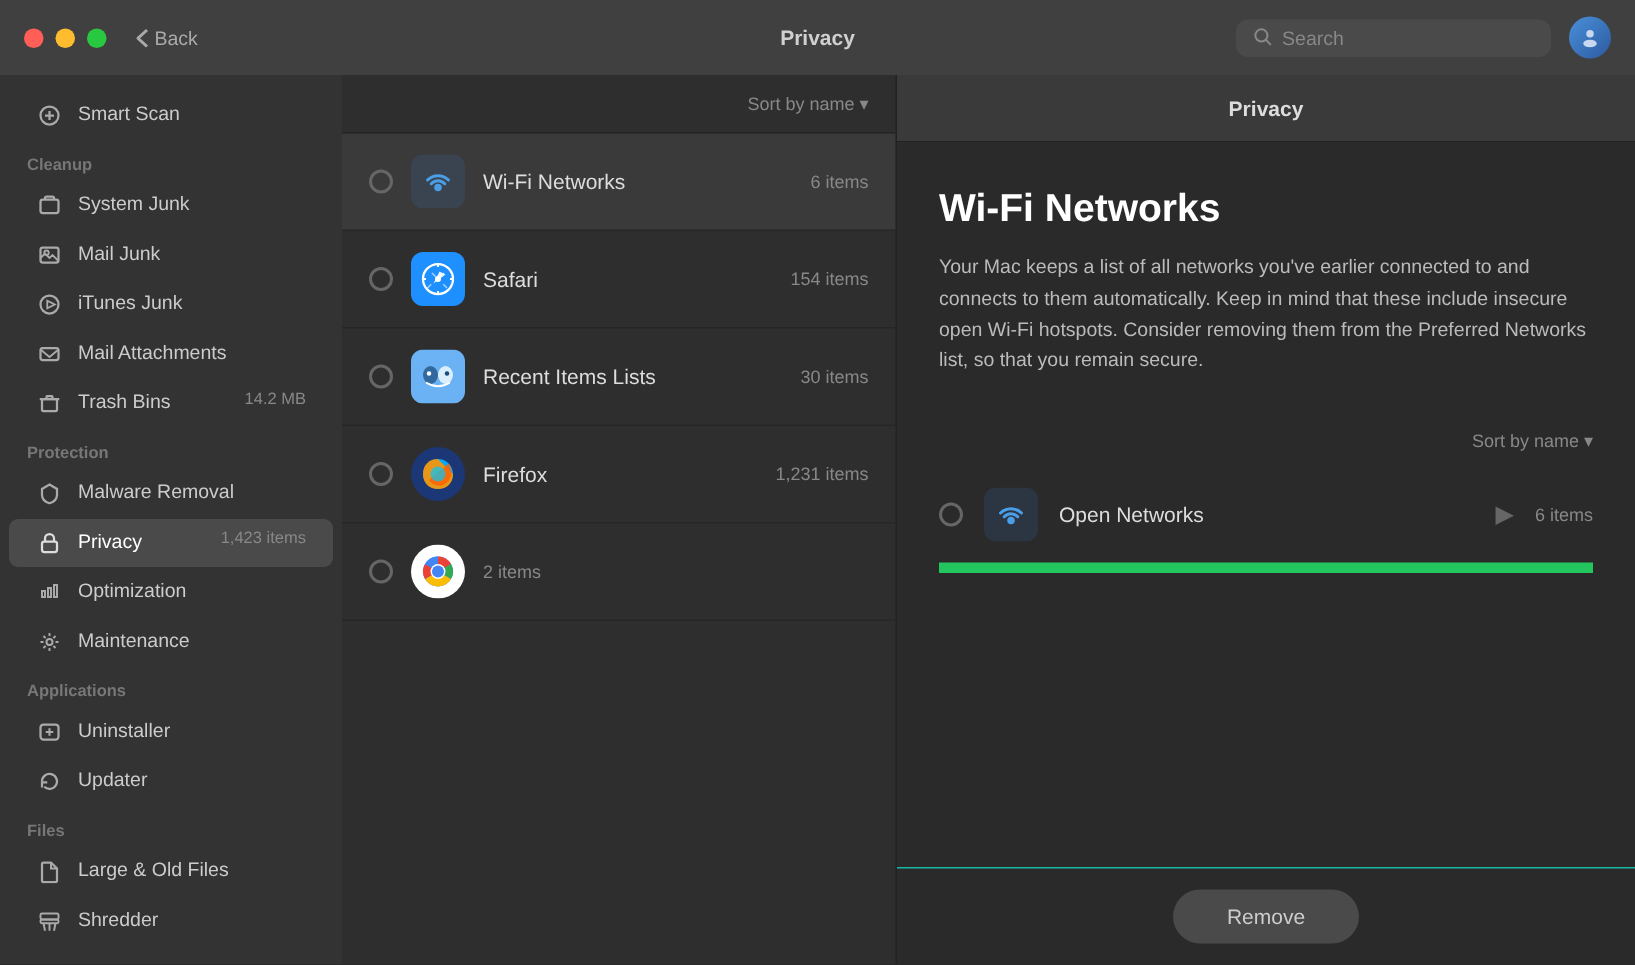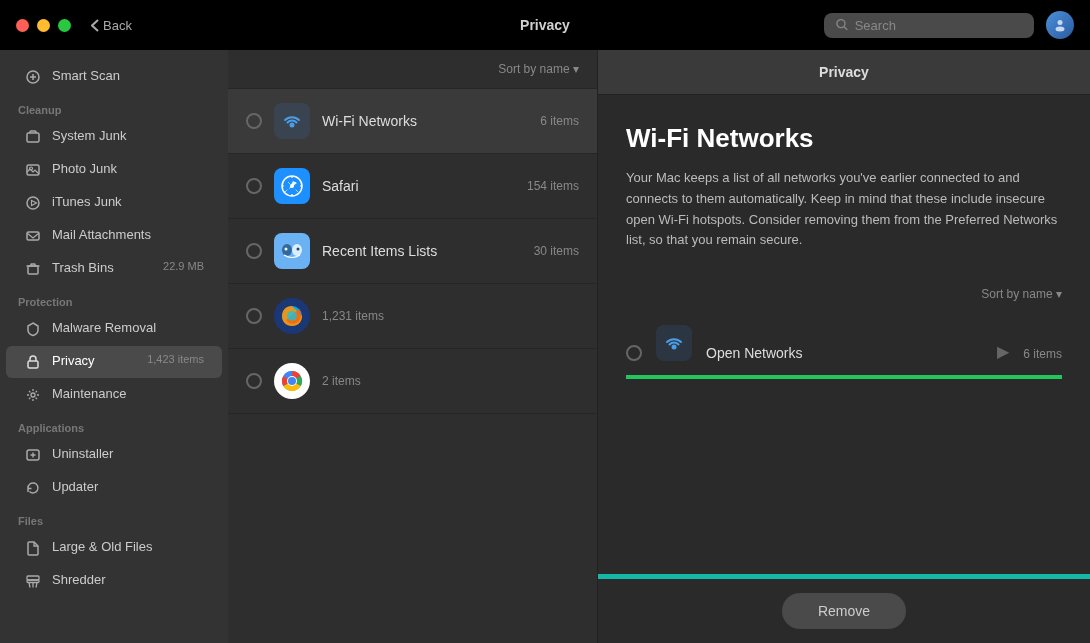--- a/index.html
+++ b/index.html
@@ -10,21 +10,21 @@
       font-family: -apple-system, BlinkMacSystemFont, 'Helvetica Neue', sans-serif;
       color: #e0e0e0;
       overflow: hidden;
       display: flex;
       flex-direction: column;
     }
 
     
     .titlebar {
       height: 50px;
-      background: #000000;
+      background: #404040;
       display: flex;
       align-items: center;
       padding: 0 16px;
       flex-shrink: 0;
       position: relative;
     }
     .window-controls {
       display: flex;
       gap: 8px;
       align-items: center;
@@ -247,23 +247,23 @@
       justify-content: flex-end;
       margin-bottom: 10px;
     }
     .detail-sort-label {
       font-size: 12px;
       color: #888;
       cursor: pointer;
     }
     .detail-list-item {
       display: flex;
-      align-items: flex-end;
+      align-items: center;
       padding: 14px 0;
-      border-bottom: 4px solid #22c55e;
+      border-bottom: 7px solid #22c55e;
       gap: 14px;
     }
     .detail-checkbox {
       width: 16px;
       height: 16px;
       border-radius: 50%;
       border: 2px solid #666;
       flex-shrink: 0;
     }
     .detail-row-icon {
@@ -283,21 +283,21 @@
     .detail-row-count {
       font-size: 12px;
       color: #888;
     }
 
     
     .remove-btn-container {
       display: flex;
       justify-content: center;
       padding: 14px;
-      border-top: 5px solid #14b8a6;
+      border-top: 1px solid #14b8a6;
     }
     .remove-btn {
       background: #4a4a4a;
       color: #ccc;
       border: none;
       padding: 10px 36px;
       border-radius: 20px;
       font-size: 14px;
       cursor: pointer;
     }
@@ -361,21 +361,21 @@
       <span>System Junk</span>
     </div>
     <div class="sidebar-item">
       <span class="sidebar-icon">
         <svg width="16" height="16" viewBox="0 0 16 16" fill="none">
             <rect x="2" y="3" width="12" height="10" rx="1.5" stroke="#aaa" stroke-width="1.5"></rect>
             <circle cx="6" cy="6.5" r="1.5" stroke="#aaa" stroke-width="1.2"></circle>
             <path d="M2 10l3-3 3 3 2-2 4 4" stroke="#aaa" stroke-width="1.2"></path>
           </svg>
       </span>
-      <span>Photo Junk</span>
+      <span>Mail Junk</span>
     </div>
     <div class="sidebar-item">
       <span class="sidebar-icon">
         <svg width="16" height="16" viewBox="0 0 16 16" fill="none">
             <circle cx="8" cy="8" r="6" stroke="#aaa" stroke-width="1.5"></circle>
             <path d="M6.5 5.5v5l5-2.5-5-2.5z" stroke="#aaa" stroke-width="1.2" fill="none"></path>
           </svg>
       </span>
       <span>iTunes Junk</span>
     </div>
@@ -389,21 +389,21 @@
       <span>Mail Attachments</span>
     </div>
     <div class="sidebar-item">
       <span class="sidebar-icon">
         <svg width="16" height="16" viewBox="0 0 16 16" fill="none">
             <rect x="3" y="5" width="10" height="8" rx="1" stroke="#aaa" stroke-width="1.5"></rect>
             <path d="M1.5 5h13M6 5V3.5a.5.5 0 0 1 .5-.5h3a.5.5 0 0 1 .5.5V5" stroke="#aaa" stroke-width="1.5"></path>
           </svg>
       </span>
       <span>Trash Bins</span>
-      <span class="count">22.9 MB</span>
+      <span class="count">14.2 MB</span>
     </div>
 
     <div class="section-header">Protection</div>
     <div class="sidebar-item">
       <span class="sidebar-icon">
         <svg width="16" height="16" viewBox="0 0 16 16" fill="none">
             <path d="M8 2l5 3v4c0 2.8-2.2 4.7-5 5.5C5.2 13.7 3 11.8 3 9V5l5-3z" stroke="#aaa" stroke-width="1.5"></path>
           </svg>
       </span>
       <span>Malware Removal</span>
@@ -412,20 +412,28 @@
       <span class="sidebar-icon">
         <svg width="16" height="16" viewBox="0 0 16 16" fill="none">
             <rect x="3" y="7" width="10" height="7" rx="1.5" stroke="#ddd" stroke-width="1.5"></rect>
             <path d="M5 7V5a3 3 0 0 1 6 0v2" stroke="#ddd" stroke-width="1.5"></path>
           </svg>
       </span>
       <span>Privacy</span>
       <span class="count">1,423 items</span>
     </div>
 
+    <div class="sidebar-item">
+      <span class="sidebar-icon">
+        <svg width="16" height="16" viewBox="0 0 16 16" fill="none">
+            <path d="M3 11h2V7H3v4zM7 11h2V5H7v6zM11 11h2V3h-2v8z" stroke="#aaa" stroke-width="1.3" fill="none"></path>
+          </svg>
+      </span>
+      <span>Optimization</span>
+    </div>
     <div class="sidebar-item">
       <span class="sidebar-icon">
         <svg width="16" height="16" viewBox="0 0 16 16" fill="none">
             <circle cx="8" cy="8" r="2" stroke="#aaa" stroke-width="1.3"></circle>
             <path d="M8 2v2M8 12v2M2 8h2M12 8h2M4 4l1.4 1.4M10.6 10.6L12 12M4 12l1.4-1.4M10.6 5.4L12 4" stroke="#aaa" stroke-width="1.3"></path>
           </svg>
       </span>
       <span>Maintenance</span>
     </div>
 
@@ -540,20 +548,21 @@
         <div class="row-checkbox"></div>
         <div class="row-icon">
           <svg width="36" height="36" viewBox="0 0 36 36">
             <circle cx="18" cy="18" r="18" fill="#1c3775"></circle>
             <circle cx="18" cy="18" r="10" fill="#00aaff"></circle>
             <path d="M18 8 C12 8 8 12 8 18 C8 24 12 28 18 28 C24 28 28 24 28 18" fill="#ff9400" opacity="0.9"></path>
             <path d="M25 11 C28 14 28 22 22 25 C18 27 14 25 12 22" fill="#ff6000" opacity="0.8"></path>
             <circle cx="18" cy="18" r="5" fill="#00c8ff" opacity="0.7"></circle>
           </svg>
         </div>
+        <span class="row-name">Firefox</span>
         <span class="row-count">1,231 items</span>
       </div>
 
       <div class="list-row">
         <div class="row-checkbox"></div>
         <div class="row-icon">
           <svg width="36" height="36" viewBox="0 0 36 36">
             <circle cx="18" cy="18" r="18" fill="white"></circle>
             <circle cx="18" cy="18" r="10" fill="#4285F4"></circle>
             <path d="M18 8 L28 8 A10 10 0 0 1 28 28 Z" fill="#EA4335" opacity="0"></path>

